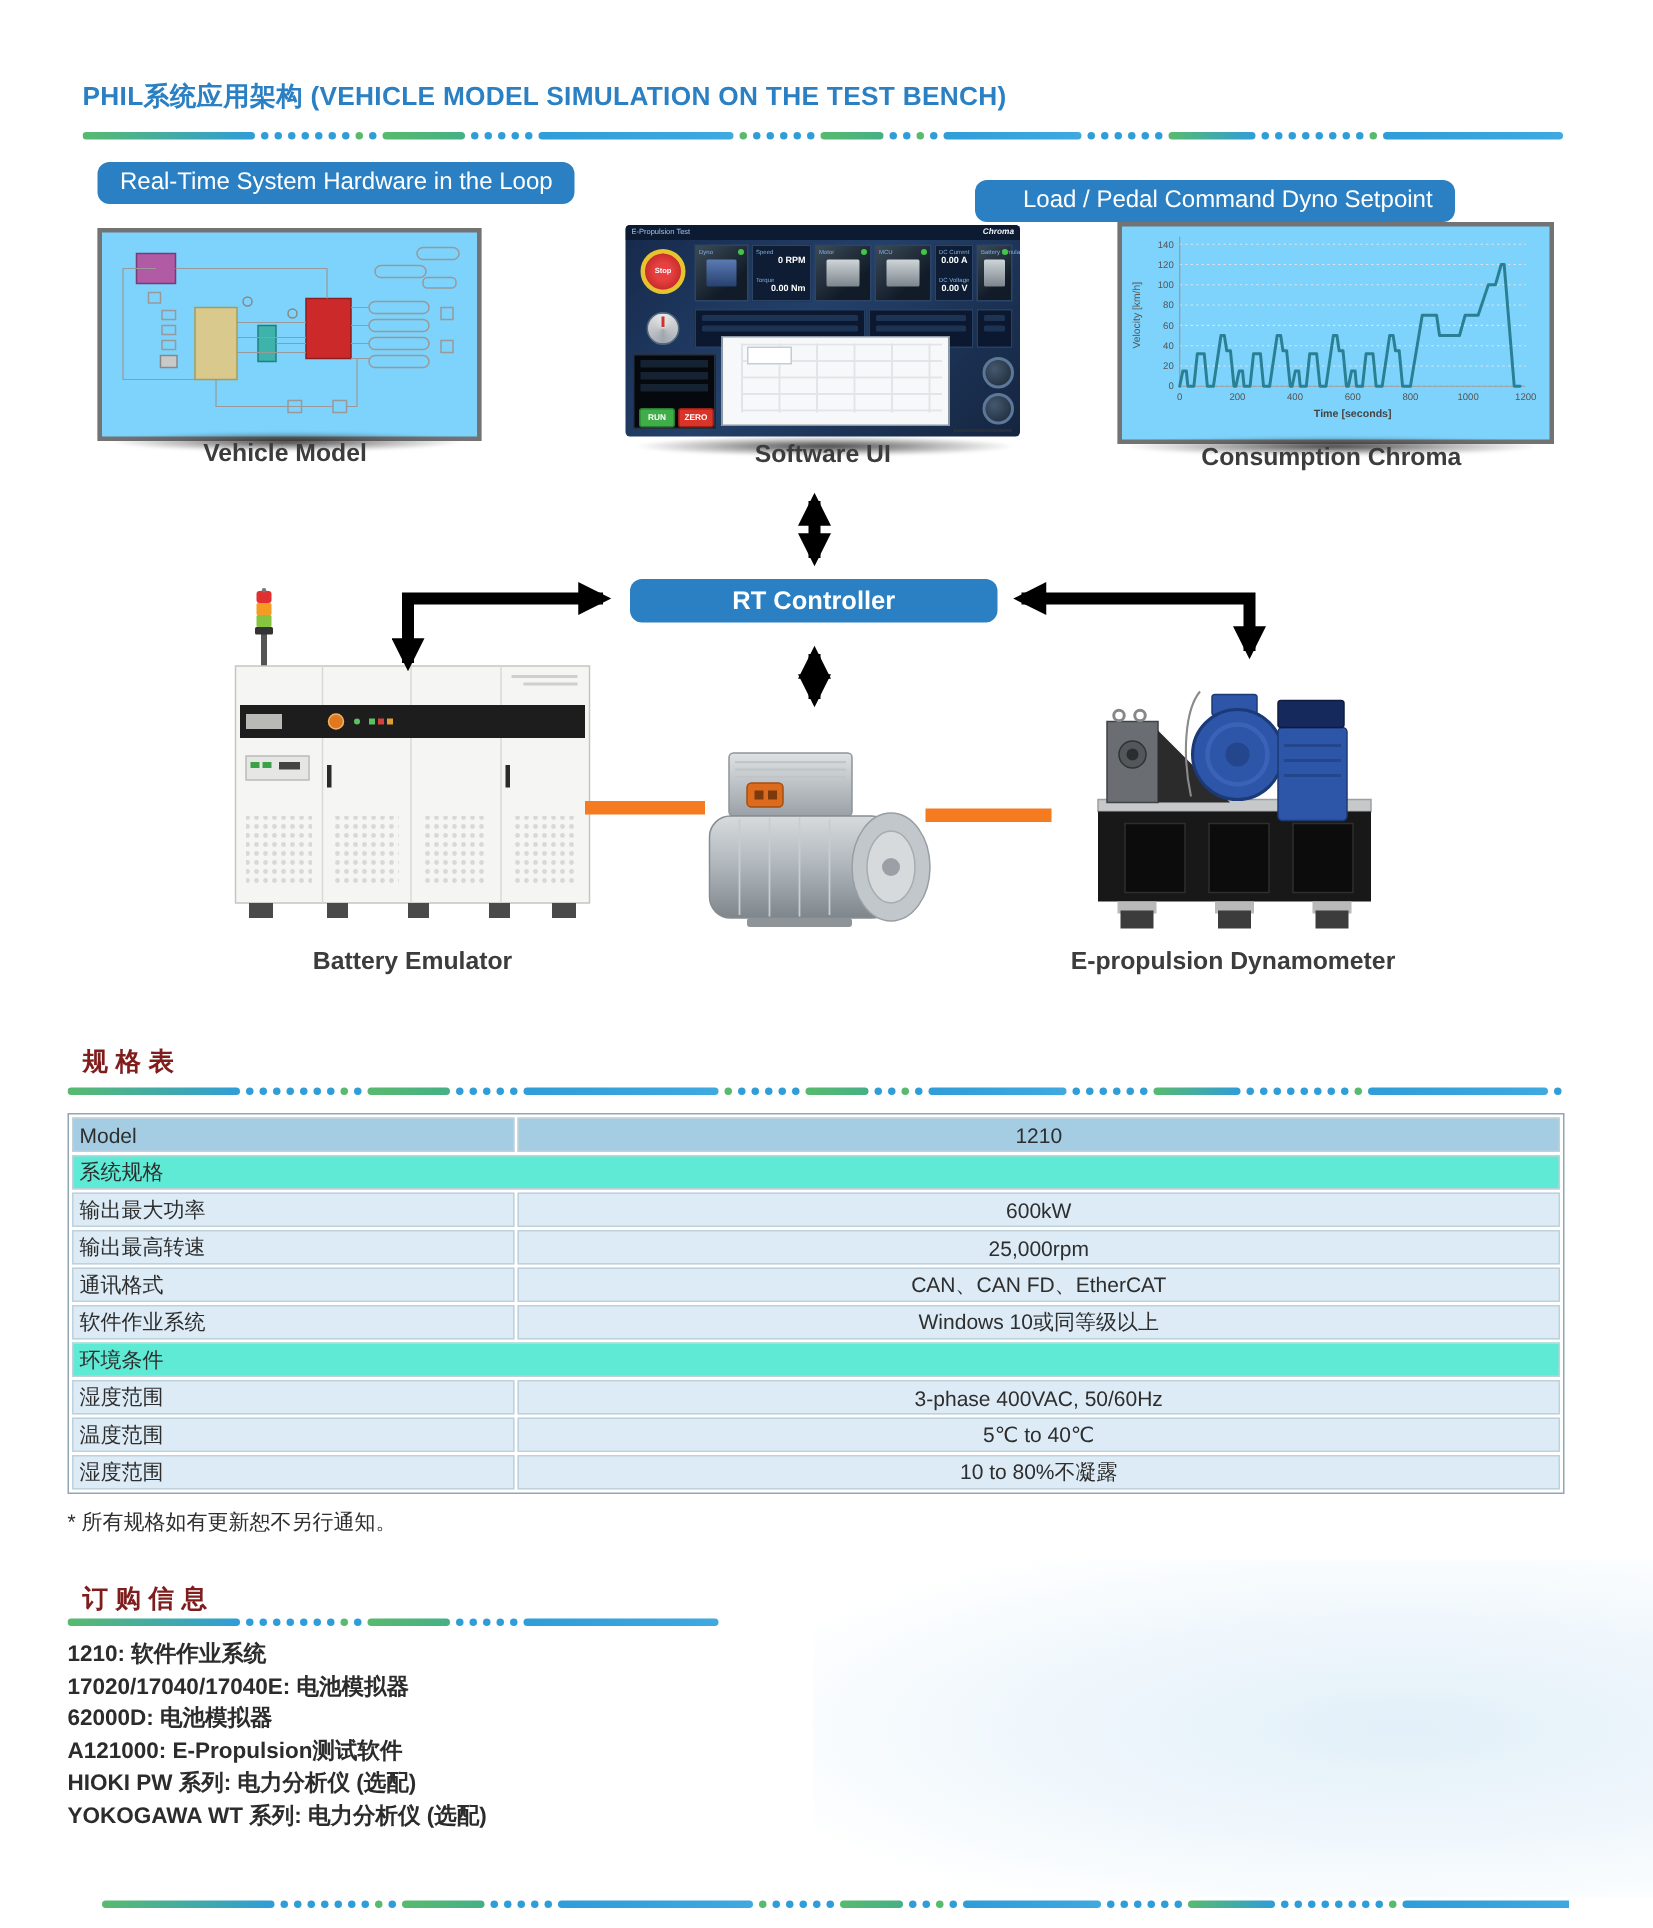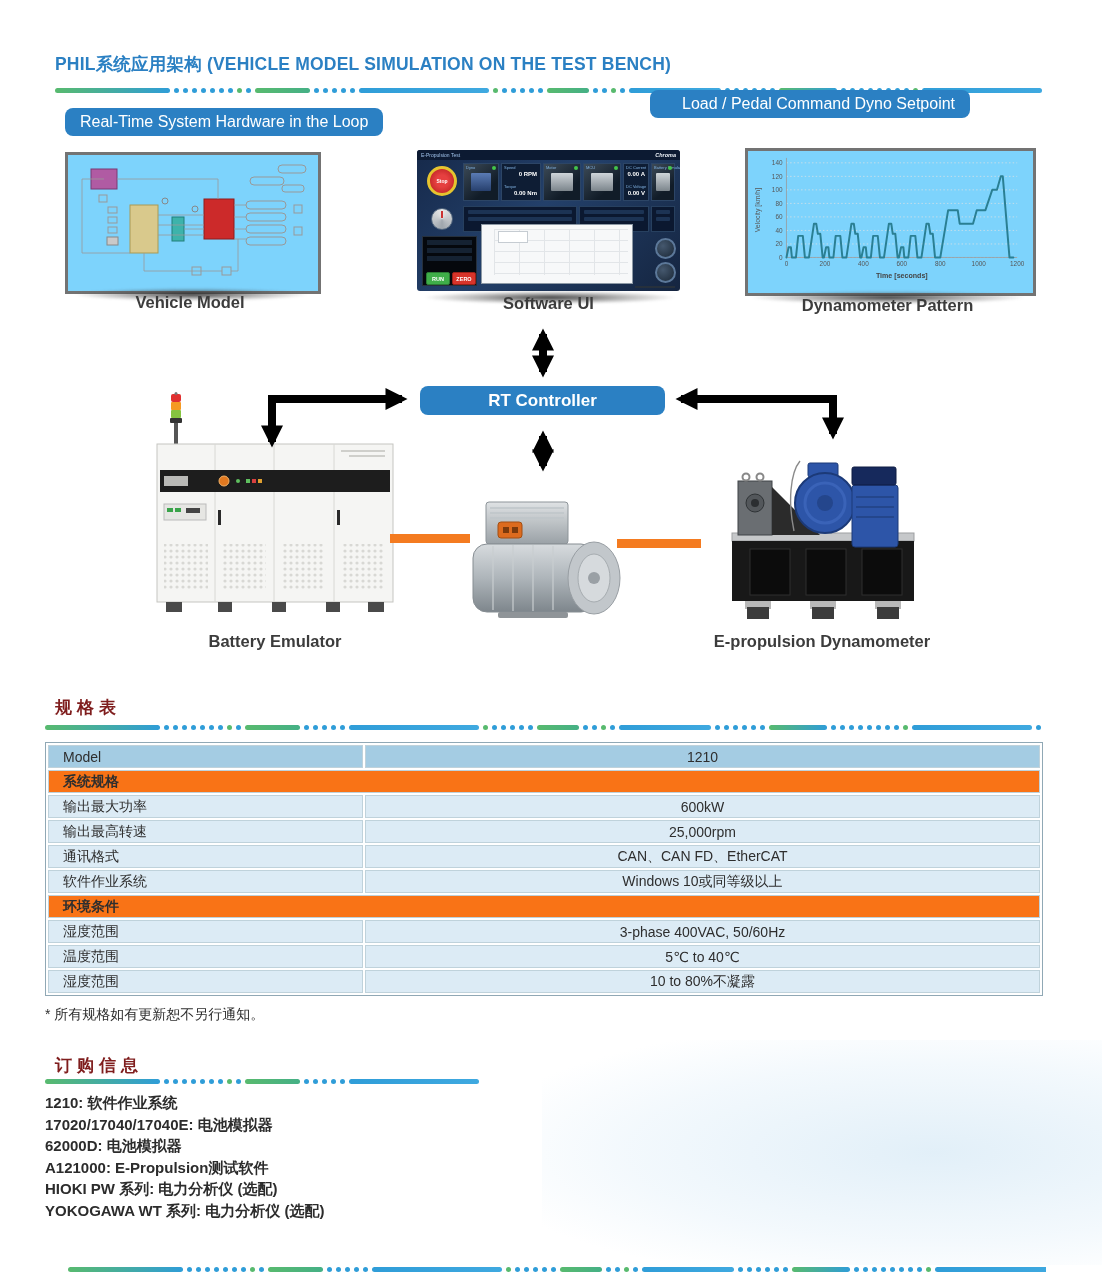--- a/index.html
+++ b/index.html
@@ -71,25 +71,25 @@
   .sw-zero{background:#d8342a;border:1px solid #9c1f17;}
   .sw-chartarea{position:absolute;left:64px;top:74px;width:150px;height:58px;background:#f7f8f9;border:1px solid #8d99a5;}
   .sw-chartarea .grid{position:absolute;inset:4px 4px 8px 12px;
       background-image:linear-gradient(#e2e5e8 1px,transparent 1px),linear-gradient(90deg,#e2e5e8 1px,transparent 1px);
       background-size:25px 11px;}
   .sw-chartarea .legend{position:absolute;left:16px;top:6px;width:28px;height:10px;background:#fff;border:1px solid #c6ccd2;}
 
   
   .spec-table{position:absolute;left:45px;top:742px;width:998px;border-collapse:separate;border-spacing:2px;
       background:#fff;border:1px solid #90a8b5;}
-  .spec-table td{height:21px;font-size:14px;color:#2e2e2e;padding:0 14px;border:1px solid #bfd2db;}
+  .spec-table td{height:21px;font-size:14px;color:#2e2e2e;padding:0 4px;border:1px solid #bfd2db;}
   .spec-table td.lbl{width:285px;background:#dcebf5;text-align:left;}
   .spec-table td.val{background:#dcebf5;text-align:center;}
   .spec-table td.hdr{background:#a4cce3;}
-  .spec-table td.sec{background:#f97316;text-align:left;font-weight:700;}
+  .spec-table td.sec{background:#5eead4;text-align:left;font-weight:400;}
 
   .footnote{position:absolute;left:45px;top:1006px;font-size:14px;color:#2e2e2e;}
 
   .order-list{position:absolute;left:45px;top:1092px;font-size:15px;font-weight:700;color:#2c2c2c;line-height:21.5px;}
 
   .equip{position:absolute;}
 </style>
 </head>
 <body>
 
@@ -140,21 +140,21 @@
       <i class="dot"></i>
       <i class="dot"></i>
       <i class="dot"></i>
       <i class="dot"></i>
       <i class="dot"></i>
       <i class="dot"></i>
       <i class="dash b" style="width:120px"></i>
     </div>
 
   <div class="banner" style="left:65px;top:108px;">Real-Time System Hardware in the Loop</div>
-  <div class="banner" style="left:650px;top:90px;padding-left:32px;">Load / Pedal Command Dyno Setpoint</div>
+  <div class="banner" style="left:650px;top:120px;padding-left:32px;">Load / Pedal Command Dyno Setpoint</div>
 
   <div class="figbox" style="left:65px;top:152px;width:250px;height:136px;">
     <svg width="248" height="134" viewBox="0 0 248 134">
       <rect x="23" y="14" width="26" height="20" fill="#b05ba3" stroke="#7a3a72" stroke-width="1"></rect>
       <rect x="31" y="40" width="8" height="7" fill="none" stroke="#999"></rect>
       <rect x="40" y="52" width="9" height="6" fill="none" stroke="#999"></rect>
       <rect x="40" y="62" width="9" height="6" fill="none" stroke="#999"></rect>
       <rect x="40" y="72" width="9" height="6" fill="none" stroke="#999"></rect>
       <rect x="39" y="82" width="11" height="8" fill="#c9c9c9" stroke="#888"></rect>
       <rect x="62" y="50" width="28" height="48" fill="#d9c98c" stroke="#a99a55"></rect>
@@ -285,21 +285,21 @@
         <text x="233" y="117" font-size="6.5" fill="#555" text-anchor="middle" font-family="Liberation Sans,sans-serif">1000</text>
         <text x="272" y="117" font-size="6.5" fill="#555" text-anchor="middle" font-family="Liberation Sans,sans-serif">1200</text>
         <line x1="38" y1="7" x2="38" y2="108" stroke="#999" stroke-width="0.8"></line>
         <line x1="38" y1="108" x2="272" y2="108" stroke="#999" stroke-width="0.8"></line>
         <text x="155" y="129" font-size="7.2" font-weight="bold" fill="#444" text-anchor="middle" font-family="Liberation Sans,sans-serif">Time [seconds]</text>
         <text x="11" y="60" font-size="7" fill="#555" text-anchor="middle" font-family="Liberation Sans,sans-serif" transform="rotate(-90 11 60)">Velocity [km/h]</text>
         <polyline points="38.0,108.0 40.1,97.7 42.5,97.7 43.5,108.0 47.6,108.0 49.9,86.1 54.6,86.1 56.7,108.0 60.8,108.0 65.9,73.7 68.2,73.7 69.8,84.0 72.3,84.0 74.7,108.0 76.0,108.0 78.2,97.7 80.5,97.7 81.5,108.0 85.6,108.0 87.9,86.1 92.6,86.1 94.7,108.0 98.8,108.0 103.9,73.7 106.3,73.7 107.8,84.0 110.3,84.0 112.7,108.0 114.0,108.0 116.2,97.7 118.5,97.7 119.5,108.0 123.6,108.0 125.9,86.1 130.6,86.1 132.8,108.0 136.9,108.0 141.9,73.7 144.3,73.7 145.8,84.0 148.4,84.0 150.7,108.0 152.1,108.0 154.2,97.7 156.6,97.7 157.5,108.0 161.6,108.0 164.0,86.1 168.7,86.1 170.8,108.0 174.9,108.0 180.0,73.7 182.3,73.7 183.9,84.0 186.4,84.0 188.7,108.0 190.1,108.0 194.0,108.0 202.0,60.0 211.7,60.0 213.7,73.7 227.2,73.7 231.0,60.0 239.8,60.0 246.7,39.4 251.5,39.4 255.4,25.7 257.4,25.7 264.2,108.0 268.1,108.0" fill="none" stroke="#2a7f93" stroke-width="2" stroke-linejoin="round" stroke-linecap="round"></polyline>
       </svg>
   </div>
   <div class="swoosh" style="left:752px;top:291px;width:272px;"></div>
-  <div class="caption" style="left:745px;top:296px;width:285px;">Dynamometer Pattern</div>
+  <div class="caption" style="left:745px;top:296px;width:285px;">Consumption Chroma</div>
 
   <svg class="overlay">
     <defs>
       <marker id="ah" viewBox="0 0 10 10" refX="7.5" refY="5" markerWidth="24" markerHeight="22" markerUnits="userSpaceOnUse" orient="auto-start-reverse">
         <path d="M0 0 L10 5 L0 10 Z" fill="#000"></path>
       </marker>
     </defs>
     <path d="M543 334 L543 372" stroke="#000" stroke-width="8" fill="none" marker-start="url(#ah)" marker-end="url(#ah)"></path>
     <path d="M543 436 L543 466" stroke="#000" stroke-width="8" fill="none" marker-start="url(#ah)" marker-end="url(#ah)"></path>
     <path d="M272 442 L272 399 L402 399" stroke="#000" stroke-width="8" fill="none" marker-start="url(#ah)" marker-end="url(#ah)"></path>

